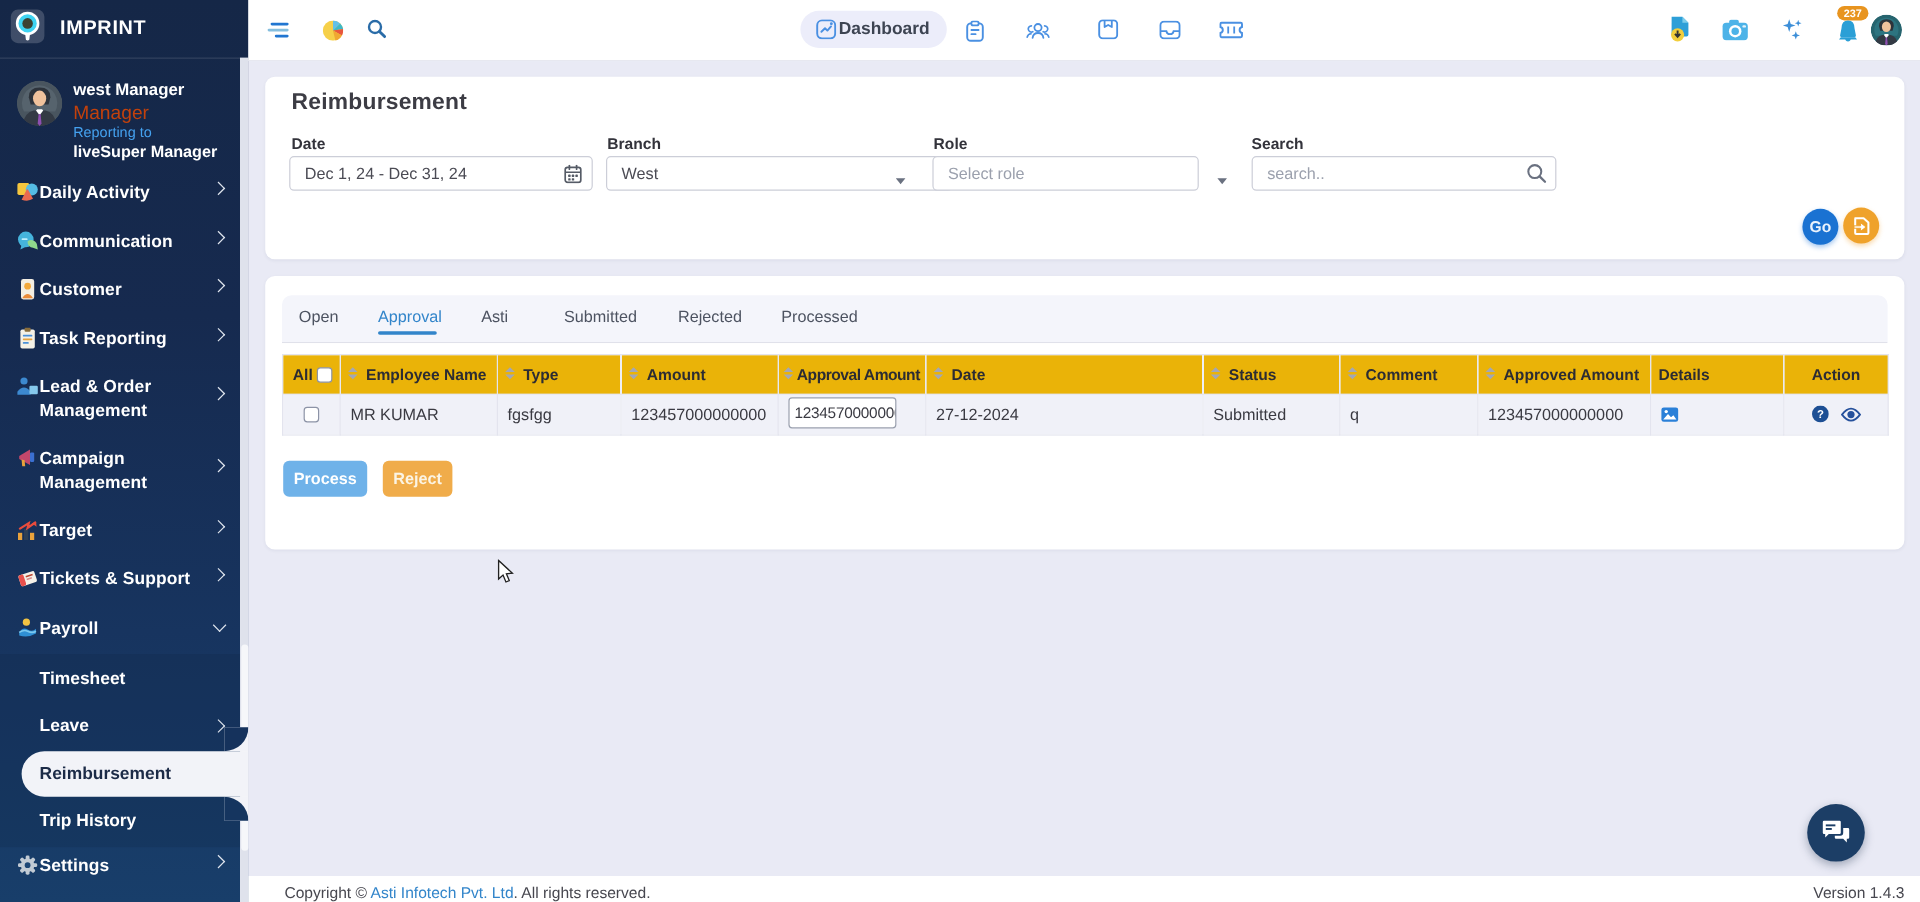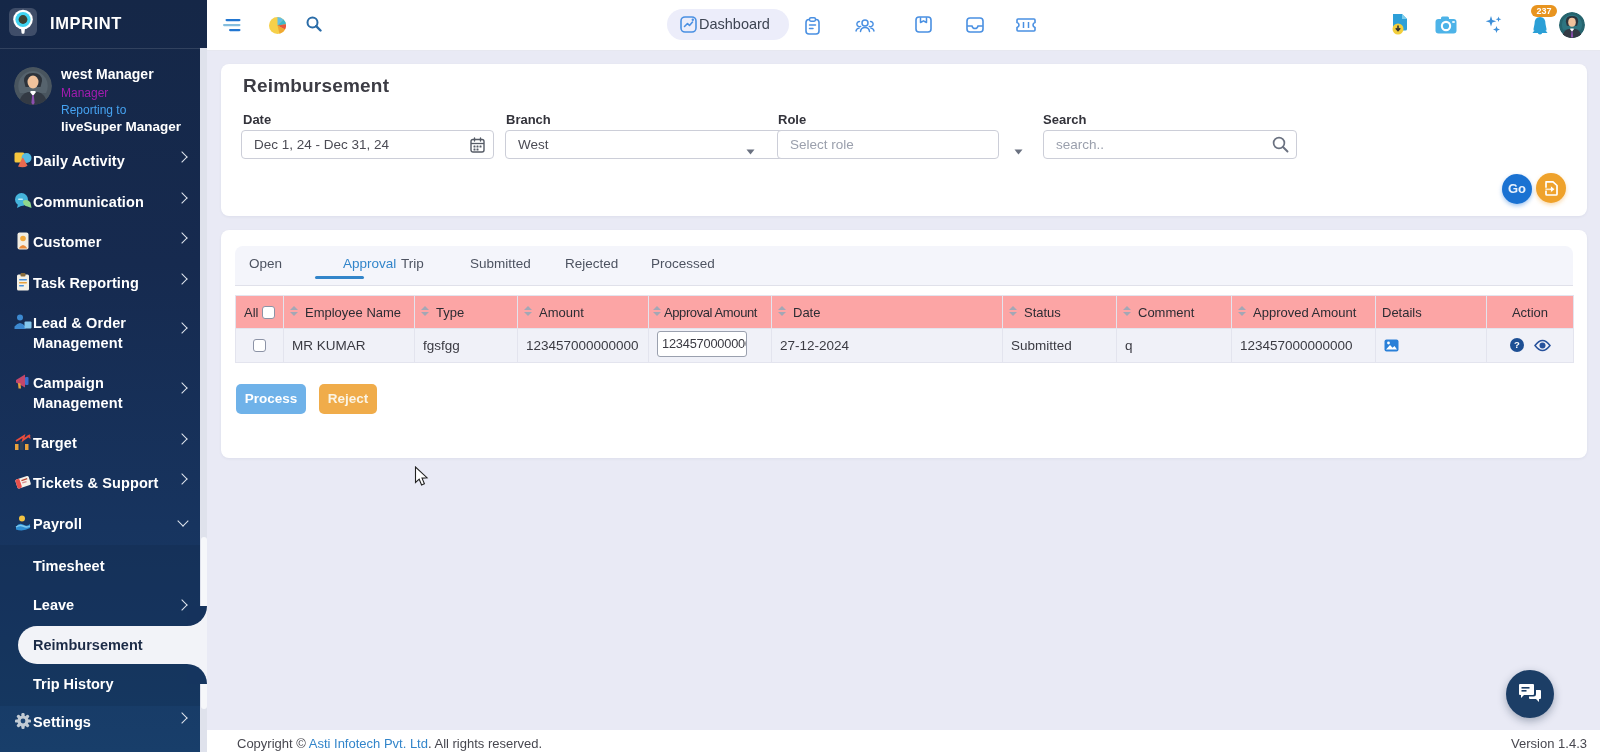--- a/index.html
+++ b/index.html
@@ -11,69 +11,69 @@
 #sbscroll { position:absolute; left:200px; top:48px; width:7px; height:704px; background:#dfe2ec; }
 #sbthumb { position:absolute; left:201px; top:537px; width:6px; height:172px; background:#f6f7fa; border-radius:3px; }
 #logoRow { position:absolute; left:0; top:0; width:200px; height:49px; border-bottom:1px solid rgba(255,255,255,0.12); }
 #logoTile { position:absolute; left:9px; top:8px; width:28px; height:28px; border-radius:6px; background:rgba(255,255,255,0.18); }
 #logoTxt { position:absolute; left:50px; top:14px; color:#fff; font-size:16.5px; font-weight:bold; letter-spacing:0.6px; }
 .sb-w { color:#fff; position:absolute; }
 
 
 #uAvatar { position:absolute; left:14px; top:67px; width:38px; height:38px; border-radius:50%; overflow:hidden; }
 #uName  { left:61px; top:66px; font-size:14px; font-weight:bold; }
-#uRole  { left:61px; top:86px; font-size:12px; color:#a21caf; position:absolute; }
+#uRole  { left:61px; top:86px; font-size:16px; color:#c2410c; position:absolute; }
 #uRep   { left:61px; top:103px; font-size:12px; color:#45a2f0; position:absolute; }
 #uSup   { left:61px; top:119px; font-size:13.5px; font-weight:bold; }
 
 .mi { position:absolute; left:0; width:200px; color:#fff; font-size:14.5px; font-weight:bold; letter-spacing:0.1px; }
 .mi .ic { position:absolute; left:14px; top:-1px; width:18px; height:18px; }
 .mi .tx { position:absolute; left:33px; top:0; width:140px; line-height:19.5px; }
 .mi .ch { position:absolute; right:14px; top:1px; width:8px; height:8px; border-right:1.6px solid #dfe5ee; border-top:1.6px solid #dfe5ee; transform:rotate(45deg); }
 .mi .chd { position:absolute; right:13px; top:2px; width:8px; height:8px; border-right:1.6px solid #dfe5ee; border-bottom:1.6px solid #dfe5ee; transform:rotate(45deg); }
 #submenu { position:absolute; left:0; top:545px; width:200px; height:161px; background:rgba(6,22,44,0.13); }
 .smi { position:absolute; left:33px; color:#fff; font-size:14.5px; font-weight:bold; }
 #pill { position:absolute; left:18px; top:626px; width:189px; height:38px; background:#f2f3f8; border-radius:19px 0 0 19px; }
 #pillTxt { position:absolute; left:33px; top:637px; font-size:14.5px; font-weight:bold; color:#1c2b47; }
 .fil { position:absolute; left:187px; width:20px; height:20px; background:#f2f3f8; }
 .fil::before { content:""; position:absolute; left:0; top:0; width:20px; height:20px; }
 #filTop { top:606px; } #filTop::before { background:#15325c; border-bottom-right-radius:20px; }
 #filBot { top:664px; } #filBot::before { background:#15355f; border-top-right-radius:20px; }
 
 
 #topbar { position:absolute; left:207px; top:0; width:1393px; height:51px; background:#fff; border-bottom:1px solid #e7e8f0; }
 #dashPill { position:absolute; left:667px; top:9px; width:122px; height:31px; border-radius:16px; background:#ecedfa; }
-#dashTxt { position:absolute; left:699px; top:16px; font-size:14.5px; font-weight:normal; color:#3d4452; }
+#dashTxt { position:absolute; left:699px; top:16px; font-size:14.5px; font-weight:bold; color:#3d4452; }
 #badge { position:absolute; left:1531px; top:5px; width:26px; height:12px; background:#e8941f; border-radius:6px; color:#fff; font-size:9px; font-weight:bold; text-align:center; line-height:12px; }
 #tAvatar { position:absolute; left:1559px; top:12px; width:26px; height:26px; border-radius:50%; overflow:hidden; }
 
 
 #main { position:absolute; left:207px; top:51px; width:1393px; height:679px; background:#e9eaf5; }
 .card { position:absolute; background:#fff; border-radius:8px; box-shadow:0 1px 3px rgba(40,50,90,0.06); }
 #card1 { left:221px; top:64px; width:1366px; height:152px; }
 #card2 { left:221px; top:230px; width:1366px; height:228px; }
 #title { position:absolute; left:243px; top:75px; font-size:19px; font-weight:bold; color:#3c3c44; letter-spacing:0.2px; }
 .flabel { position:absolute; top:112px; font-size:13px; font-weight:bold; color:#33333b; }
 .finput { position:absolute; top:130px; height:29px; background:#fff; border:1px solid #ccced8; border-radius:4px; font-size:13.5px; color:#4b4b54; line-height:27px; padding-left:12px; }
 .ph { color:#9ba0ad; }
 
 #goBtn { position:absolute; left:1502px; top:174px; width:30px; height:30px; border-radius:50%; background:#1a72d2; color:#eaf2fc; font-size:13px; font-weight:bold; text-align:center; line-height:30px; box-shadow:0 2px 4px rgba(26,112,214,0.4); }
 #orBtn { position:absolute; left:1536px; top:173px; width:30px; height:30px; border-radius:50%; background:#efa22b; box-shadow:0 2px 4px rgba(240,160,47,0.4); }
 
 
 #tabs { position:absolute; left:235px; top:246px; width:1338px; height:40px; background:#f4f5fb; border-bottom:1px solid #e0e1ea; border-radius:8px 8px 0 0; }
 .tab { position:absolute; top:256px; font-size:13.5px; color:#4d5361; }
-#tabActive { color:#3285ca;margin-left:28px; }
+#tabActive { color:#3285ca; }
 #tabUnder { position:absolute; left:315px; top:276px; width:49px; height:3px; background:#3285ca; border-radius:2px; }
 
 
 table { border-collapse:collapse; table-layout:fixed; }
 #tbl { position:absolute; left:235px; top:295px; width:1338px; }
 #tbl th, #tbl td { border:1px solid #e3e4ee; overflow:hidden; white-space:nowrap; }
-#tbl th { height:33px; background:#fca5a5; font-size:13px; font-weight:normal; color:#2c2c33; text-align:left; padding-left:6px; }
+#tbl th { height:33px; background:#eab308; font-size:13px; font-weight:bold; color:#2c2c33; text-align:left; padding-left:6px; }
 #tbl td { height:34px; background:#f0f1f8; font-size:13.5px; color:#3a3a42; padding-left:8px; }
 .sort { display:inline-block; width:9px; margin-right:6px; vertical-align:1px; }
 .sort i { display:block; width:0; height:0; border-left:4px solid transparent; border-right:4px solid transparent; }
 .sort .up { border-bottom:4px solid #a3a7b5; margin-bottom:2px; }
 .sort .dn { border-top:4px solid #a3a7b5; }
 .cb { display:inline-block; width:13px; height:13px; border:1px solid #8c93a6; border-radius:3px; background:#fff; vertical-align:-2px; }
 #apprIn { display:inline-block; overflow:hidden; width:90px; height:26px; border:1px solid #9aa0ae; border-radius:3px; background:#fff; line-height:24px; padding-left:4px; font-size:12.8px; letter-spacing:-0.2px; color:#3a3a42; }
 
 .btn { position:absolute; top:384px; height:30px; border-radius:5px; color:#fff; font-size:13.5px; font-weight:bold; text-align:center; line-height:30px; }
 #btnProcess { left:236px; width:70px; background:#6fb2e9; }
@@ -359,21 +359,21 @@
     </svg></span>
 <div id="goBtn">Go</div>
 <div id="orBtn"><svg width="15" height="16" viewBox="0 0 15 16" style="margin:7px 8px;">
       <path d="M2 1.8 L9 1.8 L13 5.5 L13 14.2 Q13 15 12.2 15 L2.8 15 Q2 15 2 14.2 L2 2.6 Q2 1.8 2.8 1.8 Z" fill="none" stroke="#fff" stroke-width="1.7" stroke-linejoin="round"></path>
       <path d="M1 8.2 L6.5 8.2 L6.5 5.6 L11 9.2 L6.5 12.8 L6.5 10.2 L1 10.2 Z" fill="#fff" stroke="#efa22b" stroke-width="0.8"></path>
     </svg></div>
 
 <div id="tabs"></div>
 <div class="tab" style="left:249px;">Open</div>
 <div class="tab" id="tabActive" style="left:315px;">Approval</div>
-<div class="tab" style="left:401px;">Trip</div>
+<div class="tab" style="left:401px;">Asti</div>
 <div class="tab" style="left:470px;">Submitted</div>
 <div class="tab" style="left:565px;">Rejected</div>
 <div class="tab" style="left:651px;">Processed</div>
 <div id="tabUnder"></div>
 
 <table id="tbl">
 <colgroup>
 <col style="width:48px">
       <col style="width:131px">
       <col style="width:103px">

